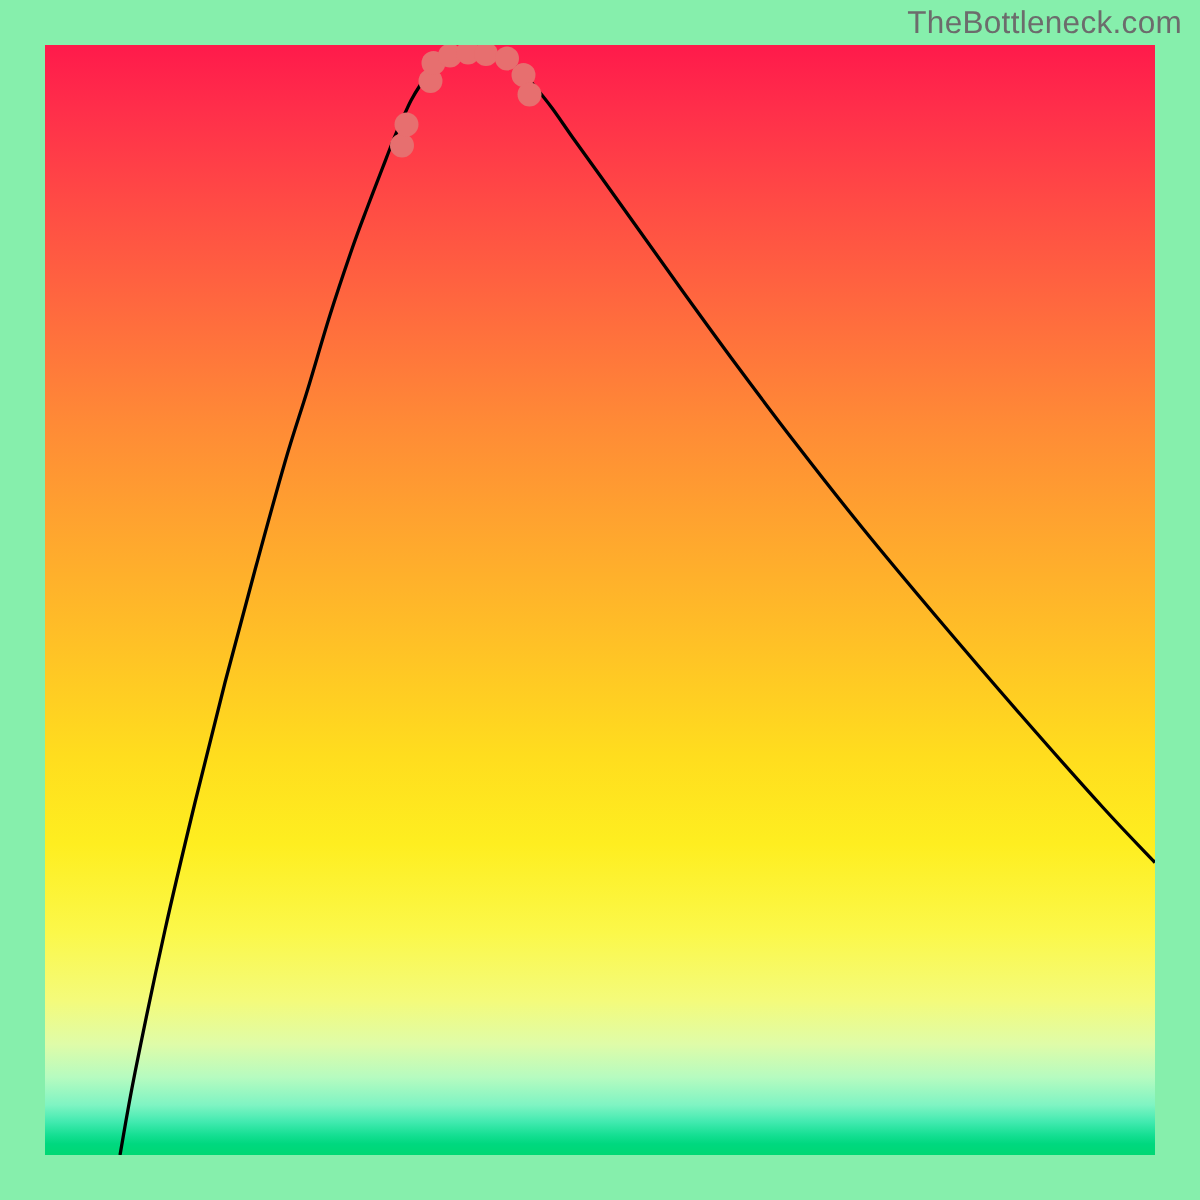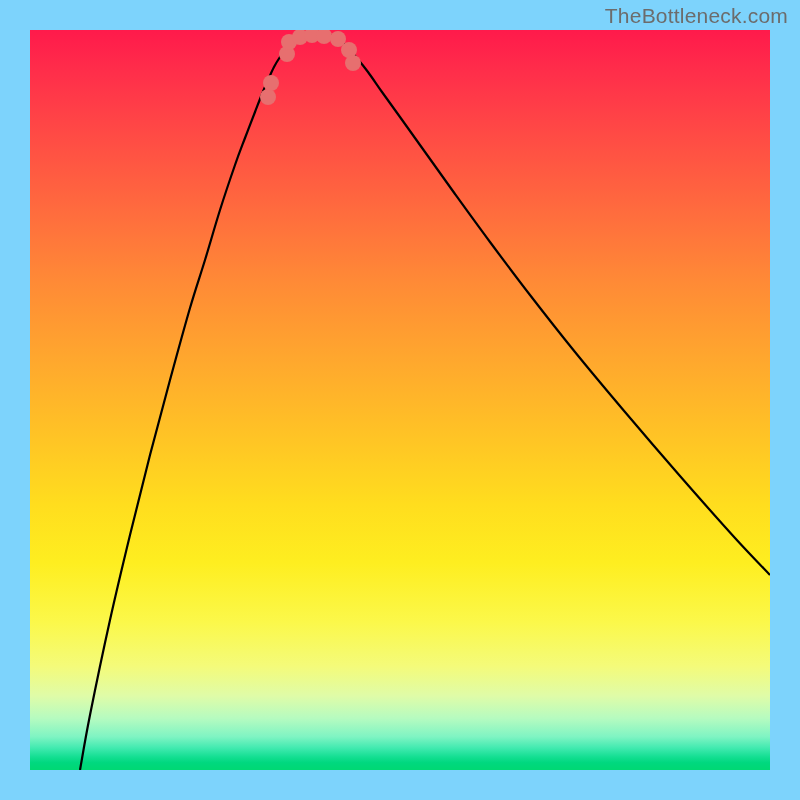--- a/index.html
+++ b/index.html
@@ -7,21 +7,21 @@
     padding: 0;
     width: 800px;
     height: 800px;
     overflow: hidden;
     background: #000;
     font-family: Arial, Helvetica, sans-serif;
   }
   .frame {
     position: absolute;
     inset: 0;
-    background: #7dd3fc;
+    background: #86efac;
   }
   .plot {
     position: absolute;
     left: 30px;
     top: 30px;
     width: 740px;
     height: 740px;
     overflow: hidden;
   }
   .gradient {

